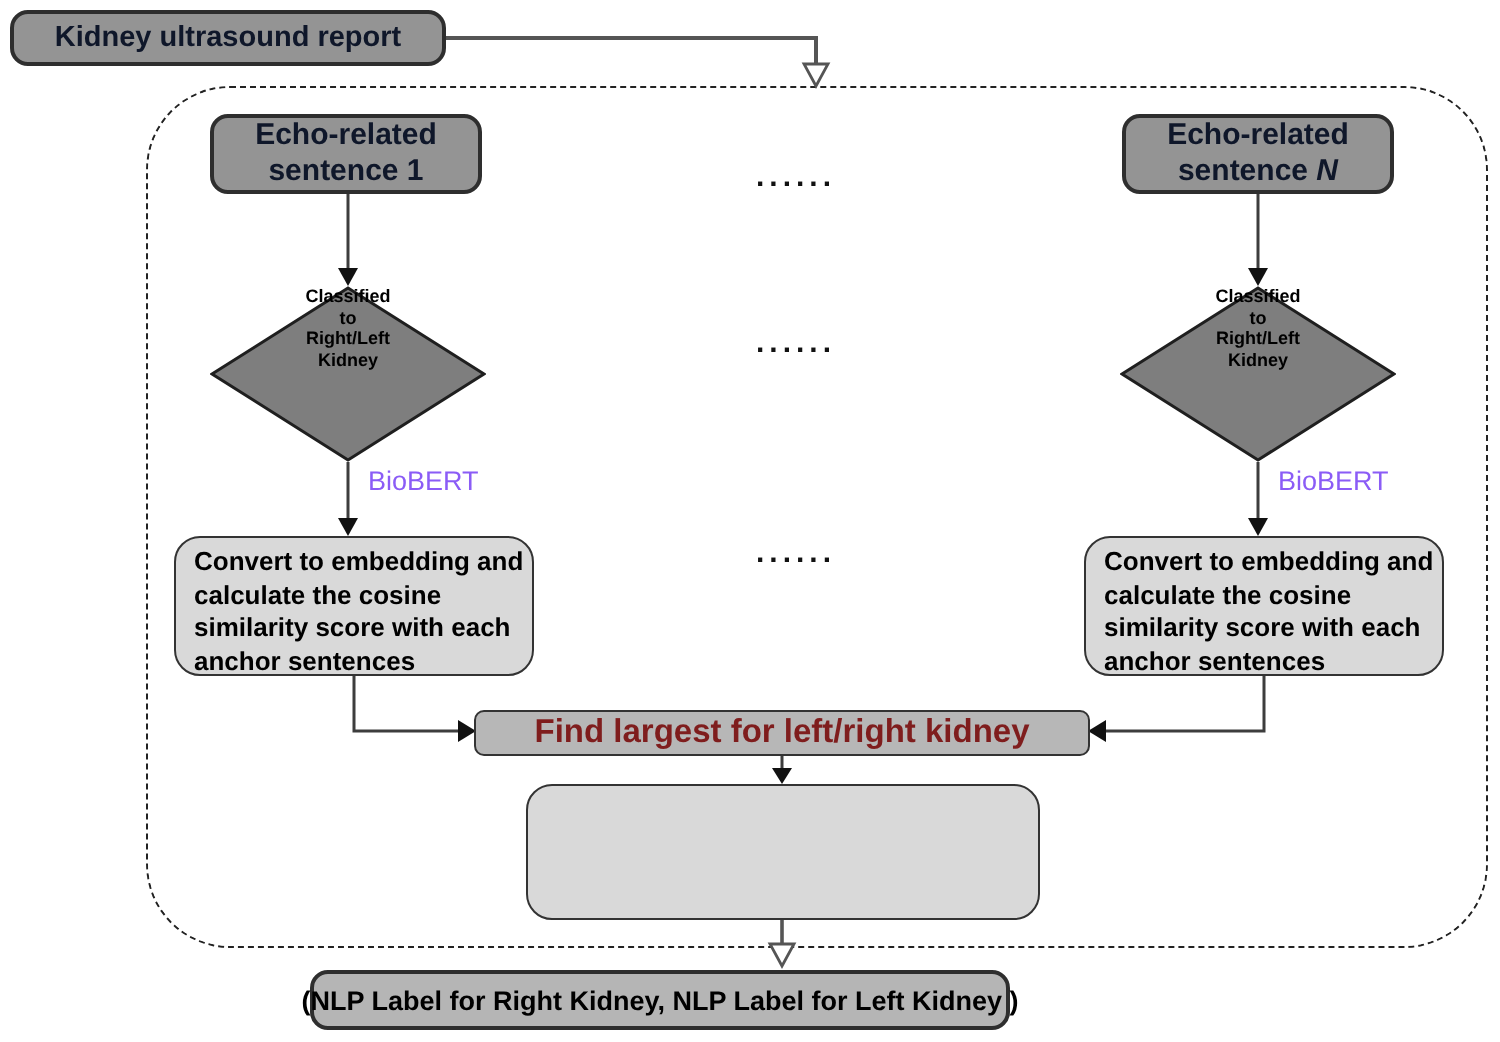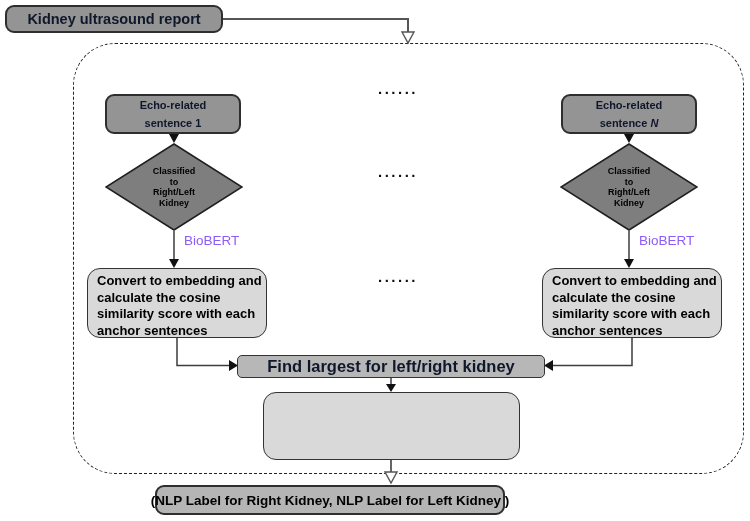--- a/index.html
+++ b/index.html
@@ -14,29 +14,29 @@
     display:flex;align-items:center;justify-content:center;text-align:center;
     font-weight:700;color:#0f172a;
   }
   .node-light{
     background:#d9d9d9;border:1.5px solid #333;border-radius:13px;
     font-weight:700;color:#000;
   }
   .node-medium{
     background:#b7b7b7;border:1.5px solid #333;border-radius:5px;
     display:flex;align-items:center;justify-content:center;
-    font-weight:700;color:#0f172a;white-space:nowrap;
+    font-weight:700;color:#7f1d1d;white-space:nowrap;
   }
   .report-node{width:218px;height:28px;font-size:14.5px;}
-  .echo-node{width:136px;height:40px;font-size:11px;line-height:18px;margin-top:37px;}
+  .echo-node{width:136px;height:40px;font-size:15px;line-height:18px;}
   .diamond-wrap{width:138px;height:88px;}
   .diamond-wrap svg{position:absolute;left:0;top:0;}
   .diamond-text{
     position:absolute;left:0;top:0;width:100%;height:100%;
-    display:flex;flex-direction:column;align-items:center;justify-content:center;
+    display:flex;flex-direction:column;align-items:center;
     font-size:9px;line-height:10.5px;font-weight:700;text-align:center;
   }
   .convert-node{
     width:180px;height:70px;font-size:13px;line-height:16.5px;
     padding:4px 0 0 9px;
   }
   .find-largest{width:308px;height:23px;font-size:16.5px;}
   .category-node{
     width:257px;height:68px;font-size:14px;line-height:21px;
     display:flex;flex-direction:column;justify-content:center;padding-left:14px;

